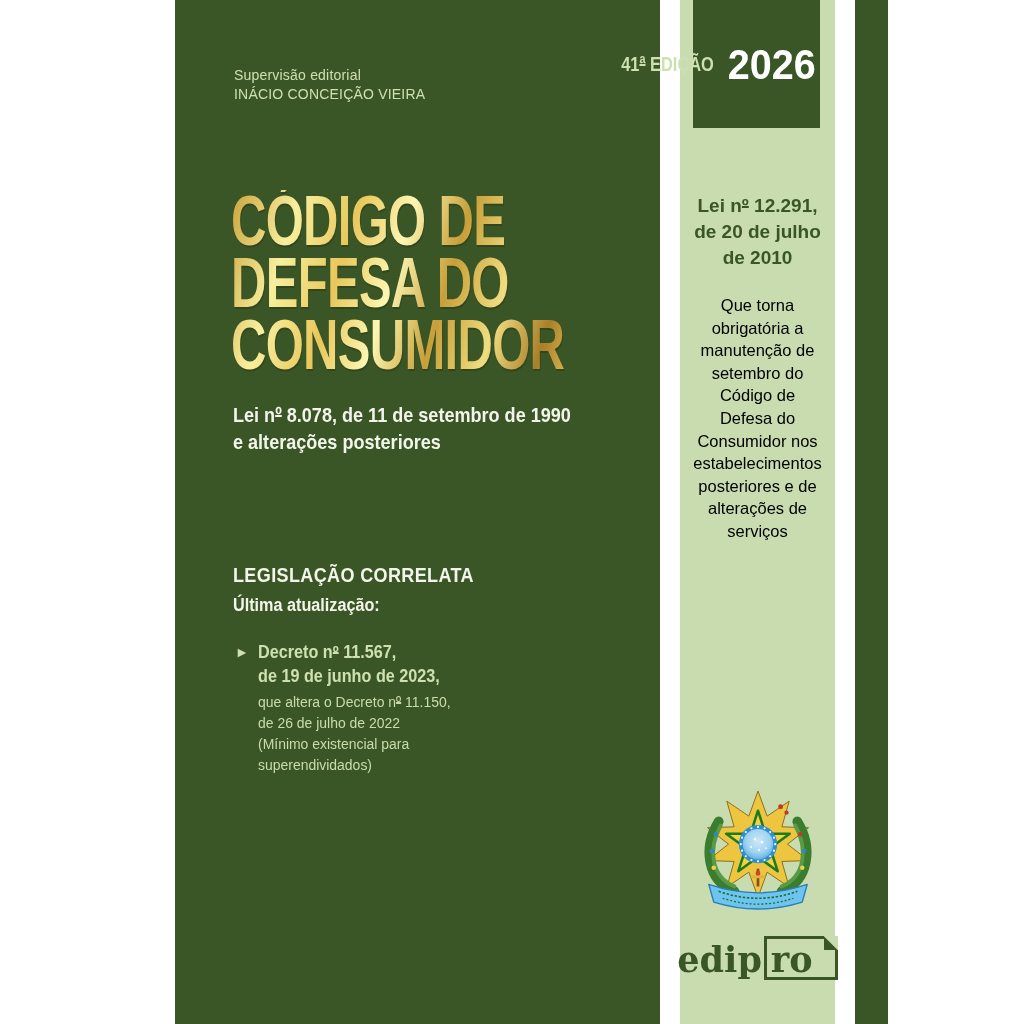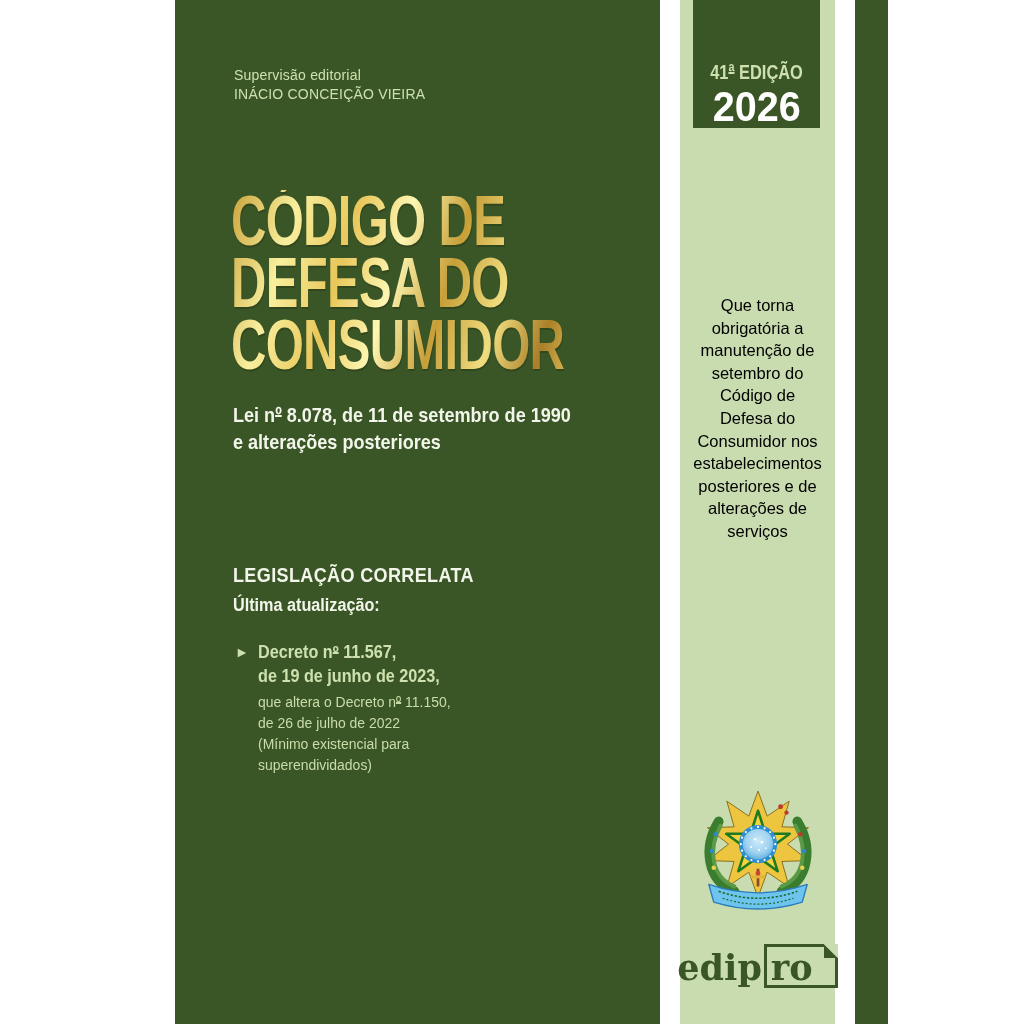--- a/index.html
+++ b/index.html
@@ -30,32 +30,32 @@
   .bullet{position:absolute;left:60px;top:640px;display:flex;align-items:flex-start;}
   .bullet .arrow{color:#cde0ae;font-size:14px;line-height:24px;margin-right:9px;flex:none;}
   .bullet-text{transform:scaleX(.9);transform-origin:left top;white-space:nowrap;}
   .bullet-bold{color:#cde0ae;font-weight:700;font-size:18px;line-height:24px;}
   .bullet-reg{color:#c9dcaa;font-size:15.5px;line-height:21px;}
   .bullet-reg.first{margin-top:3px;}
 
   
   .edition-box{
     position:absolute;left:13px;top:0;width:127px;height:128px;background:#3b5626;
-    display:flex;flex-direction:column;align-items:center;justify-content:flex-end;box-sizing:border-box;
+    display:flex;flex-direction:row;align-items:center;justify-content:flex-end;box-sizing:border-box;
   }
   .edition-label{color:#cde0ae;font-weight:700;font-size:20px;transform:scaleX(.82);white-space:nowrap;}
   .edition-year{color:#ffffff;font-weight:700;font-size:43px;line-height:44px;transform:scaleX(.92);letter-spacing:0;}
   .law{position:absolute;top:193px;left:0;width:100%;text-align:center;color:#3b5626;font-weight:700;font-size:19px;line-height:26px;}
   .law-desc{position:absolute;top:294px;left:0;width:100%;text-align:center;color:#000000;font-size:16.5px;line-height:22.6px;}
   .emblem{position:absolute;top:790px;left:50%;transform:translateX(-50%);}
 
   .edipro{
     position:absolute;top:936px;left:0;width:100%;
     display:flex;justify-content:center;align-items:baseline;
-    color:#3b5626;font-family:"DejaVu Serif","Liberation Serif",serif;font-weight:700;font-size:35px;line-height:1;margin-top:8px;
+    color:#3b5626;font-family:"DejaVu Serif","Liberation Serif",serif;font-weight:700;font-size:35px;line-height:1;
   }
   .ro-box{position:relative;display:inline-block;border:3px solid #3b5626;padding:7px 22px 3px 4px;margin-left:2px;line-height:.8;}
   .ro-box .fold{position:absolute;top:-3px;right:-3px;width:14px;height:14px;background:#c8dcb0;}
   .ro-box .fold::after{content:"";position:absolute;left:0;top:0;width:14px;height:14px;background:#3b5626;
     clip-path:polygon(0 0,100% 100%,0 100%);}
 
   .ord{text-decoration:underline;text-decoration-thickness:1.5px;text-underline-offset:-0.34em;}
   @supports not (text-underline-offset:-0.3em){.ord{text-decoration:underline;}}
 </style>
 </head>
@@ -98,20 +98,25 @@
       </div>
     </div>
 
     <div class="sidebar">
 
       <div class="edition-box">
         <div class="edition-label">41<span class="ord">ª</span> EDIÇÃO</div>
         <div class="edition-year">2026</div>
       </div>
 
+      <div class="law">
+        <div>Lei n<span class="ord">º</span> 12.291,</div>
+        <div>de 20 de julho</div>
+        <div>de 2010</div>
+      </div>
 
       <div class="law-desc">
         <div>Que torna</div>
         <div>obrigatória a</div>
         <div>manutenção de</div>
         <div>setembro do</div>
         <div>Código de</div>
         <div>Defesa do</div>
         <div>Consumidor nos</div>
         <div>estabelecimentos</div>

